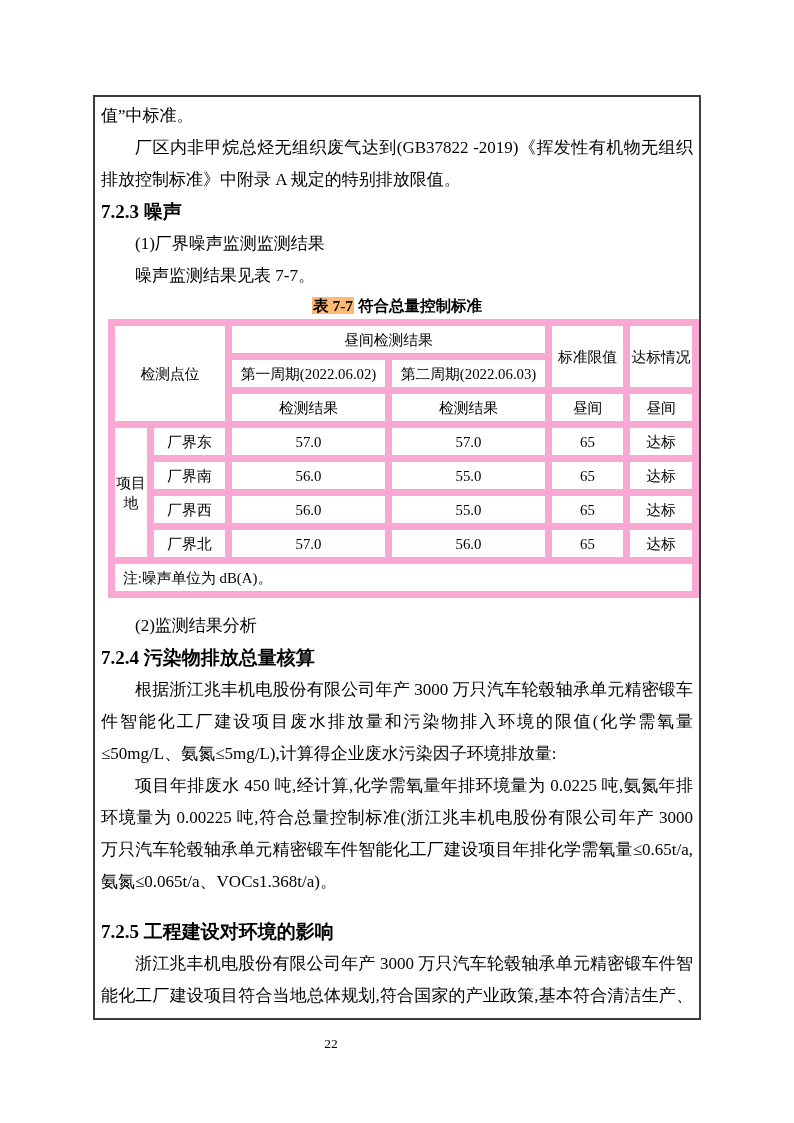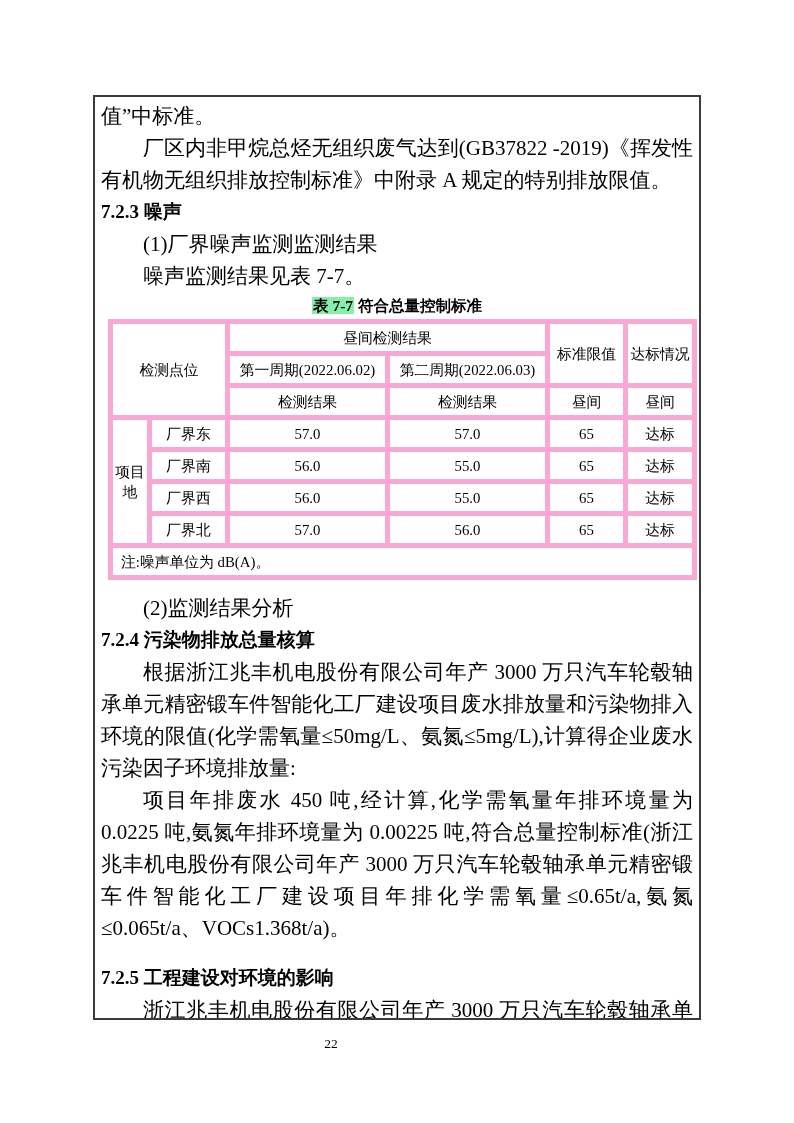--- a/index.html
+++ b/index.html
@@ -14,51 +14,51 @@
   .border-box{
     position:absolute;
     left:93px;top:95px;
     width:608px;height:925px;
     border:2px solid #3c3c3c;
     box-sizing:border-box;
     padding:3px 6px;
     overflow:hidden;
   }
   .p{
-    font-size:21px;
+    font-size:17px;
     line-height:32px;
     text-align:justify;
     margin:0;
   }
   .indent{text-indent:2em;}
   .heading{
     font-size:19px;
     font-weight:700;
     line-height:32px;
     margin:0;
   }
   .caption{
     text-align:center;
     font-size:15.5px;
     font-weight:700;
     line-height:24px;
     margin:2px 0 0 0;
   }
   .hl{
-    background:#86efac;
+    background:#fdba74;
     padding:0 1px;
   }
   table.noise{
     border-collapse:collapse;
     table-layout:fixed;
     width:584px;
     margin:1px 0 0 7px;
   }
   table.noise td{
-    border:5px solid #f9a8d4;
+    border:7px solid #f9a8d4;
     text-align:center;
     vertical-align:middle;
     font-size:14.8px;
     padding:0 1px;
     height:27px;
     line-height:18px;
     overflow:hidden;
   }
   table.noise td.note-cell{
     text-align:left;

